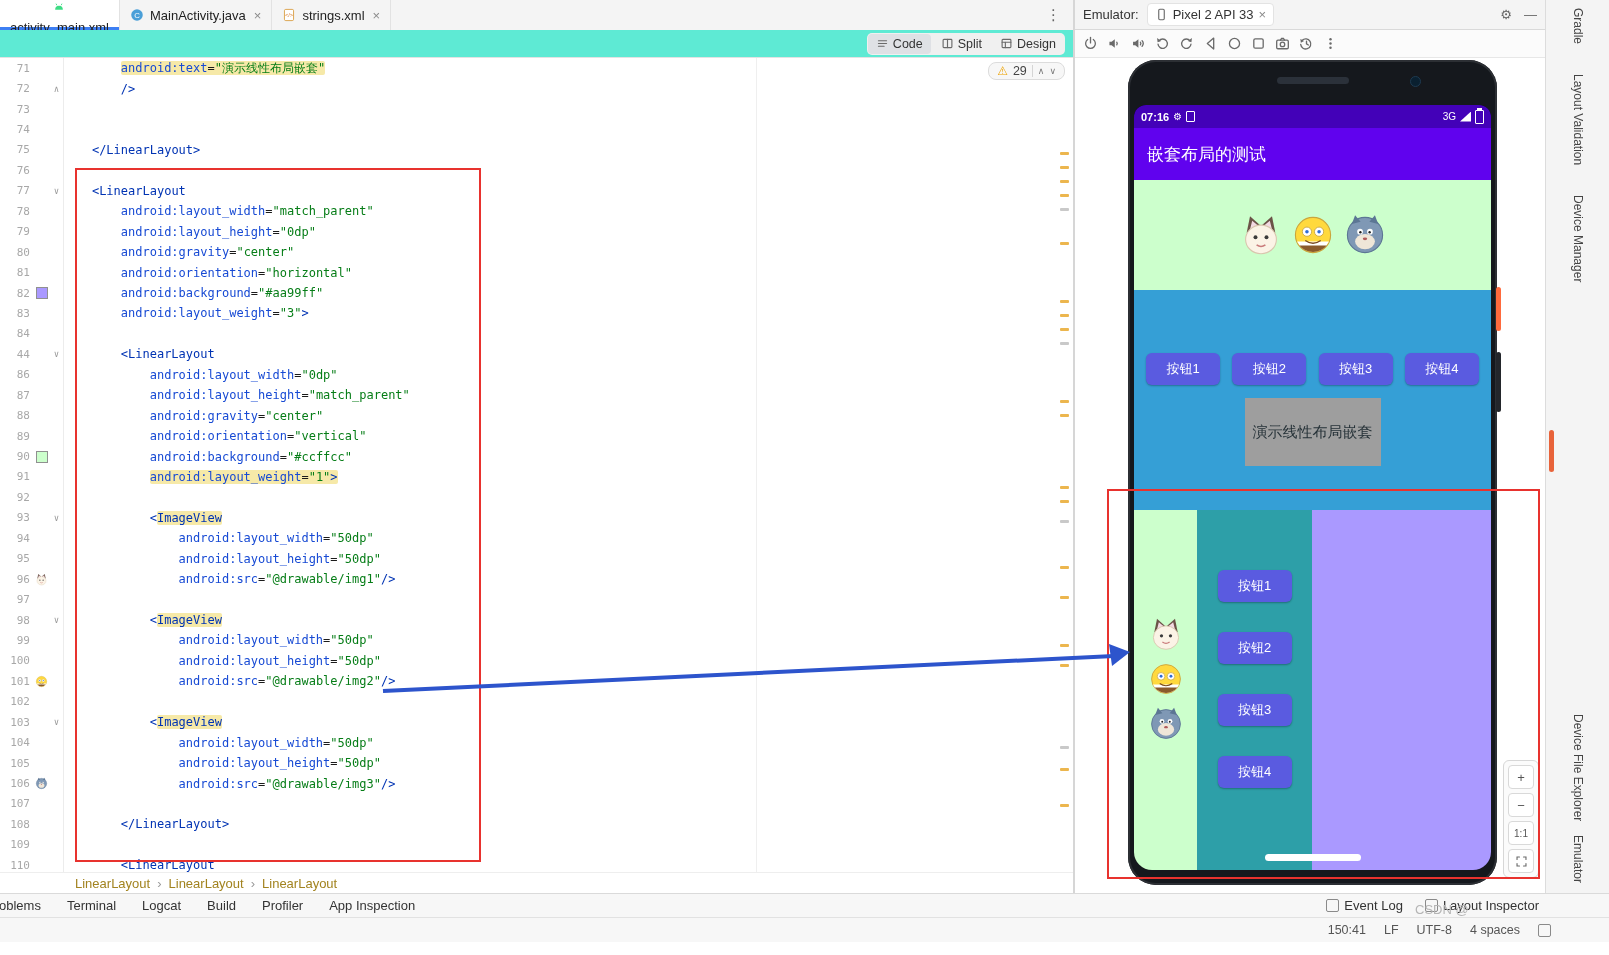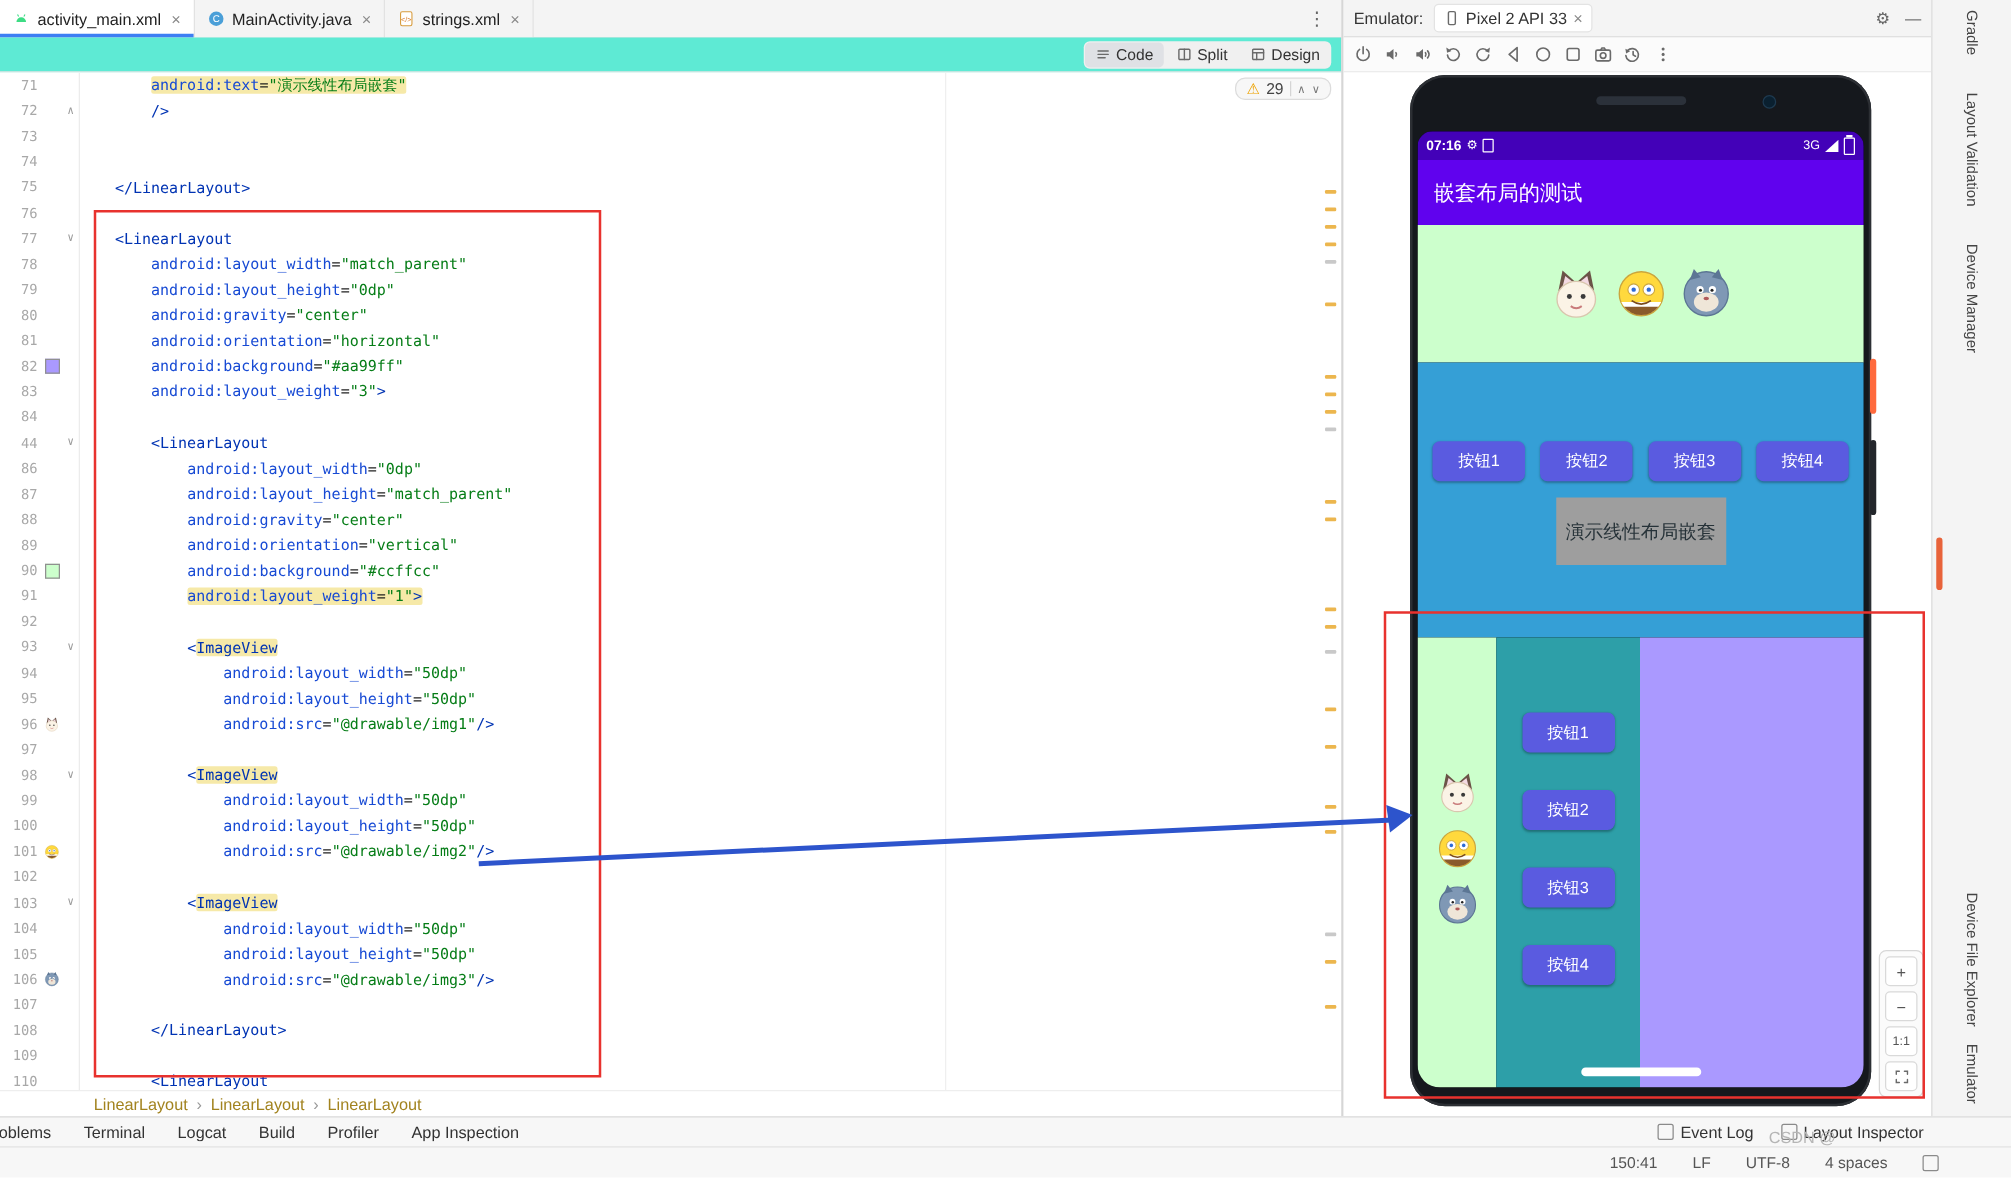--- a/index.html
+++ b/index.html
@@ -4,21 +4,21 @@
 <style>
   html,body{margin:0;padding:0;width:1609px;height:955px;overflow:hidden;background:#fff;
     font-family:"Liberation Sans","DejaVu Sans",sans-serif;}
   .root{position:relative;width:1609px;height:955px;background:#fff;}
   
   .tabbar{position:absolute;left:0;top:0;width:1073px;height:30px;background:#f4f4f4;
     border-bottom:1px solid #d6d6d6;display:flex;align-items:stretch;}
   #tabs{display:flex;}
   .tab{display:flex;align-items:center;gap:6px;padding:0 10px;font-size:13px;color:#222;
     border-right:1px solid #e2e2e2;background:#f4f4f4;}
-  .tab.sel{background:#fff;box-shadow:inset 0 -3px 0 #3d7ff3;}
+  .tab.sel{background:#fff;box-shadow:inset 0 -3px 0 #3d7ff3;flex-direction:column;}
   .tabic svg{width:14px;height:14px;display:block;}
   .tabx{color:#8a8a8a;font-size:13px;margin-left:2px;}
   .tab-kebab{margin-left:auto;align-self:center;color:#666;font-size:15px;padding:0 12px;}
   
   .edtoolbar{position:absolute;left:0;top:30px;width:1073px;height:28px;background:#5eead4;
     border-bottom:1px solid #e3e3e3;display:flex;align-items:center;justify-content:flex-end;padding-right:8px;box-sizing:border-box;}
   #viewmodes{display:flex;gap:2px;background:#f0f0f0;border-radius:5px;padding:1px;}
   .vmode{display:flex;align-items:center;gap:4px;font-size:12.5px;color:#333;padding:3px 8px;border-radius:4px;}
   .vmode.sel{background:#dfe1e5;}
   .vmode svg{width:13px;height:13px;display:block;}
@@ -82,21 +82,21 @@
   .battery:before{content:"";position:absolute;left:1px;top:-3px;right:1px;height:2px;background:#fff;}
   .ph-appbar{height:52px;display:flex;align-items:center;padding-left:13px;color:#fff;font-size:17px;}
   .ph-green{height:110px;display:flex;align-items:center;justify-content:center;gap:8px;}
   .pimg{display:inline-flex;}
   .pimg.s44,.pimg.s44 svg{width:44px;height:44px;}
   .pimg.s36,.pimg.s36 svg{width:36px;height:36px;}
   .ph-blue{height:220px;box-sizing:border-box;padding-top:63px;}
   .ph-btnrow{display:flex;justify-content:space-evenly;}
   .pbtn{width:74px;height:32px;border-radius:6px;color:#fff;font-size:13px;display:flex;align-items:center;
     justify-content:center;box-shadow:0 1px 2px rgba(0,0,0,.3);}
-  .ph-banner{margin:13px auto 0;width:136px;height:54px;display:flex;align-items:center;justify-content:center;
+  .ph-banner{margin:13px auto 0;width:136px;height:68px;display:flex;align-items:center;justify-content:center;
     color:#263238;font-size:15px;}
   .ph-cols{height:360px;display:flex;}
   .col{box-sizing:border-box;}
   .col.g{width:63px;display:flex;flex-direction:column;align-items:center;justify-content:center;gap:9px;padding-bottom:22px;}
   .col.t{width:115px;display:flex;flex-direction:column;align-items:center;justify-content:center;gap:30px;padding-bottom:22px;}
   .col.p{flex:1;}
   .navpill{position:absolute;left:50%;transform:translateX(-50%);bottom:9px;width:96px;height:7px;border-radius:4px;background:#fff;}
   
   .zoombar{position:absolute;right:6px;top:702px;display:flex;flex-direction:column;gap:4px;
     background:#fbfbfb;border:1px solid #d7d7d7;border-radius:6px;padding:4px;}
@@ -113,21 +113,21 @@
   
   .bottombar{position:absolute;left:0;top:893px;width:1609px;height:24px;background:#f7f7f7;border-top:1px solid #dadada;
     display:flex;align-items:center;font-size:13px;color:#333;box-sizing:border-box;}
   #btools-left{display:flex;gap:26px;overflow:hidden;}
   #btools-left>span:first-child{margin-left:-14px;}
   #btools-right{margin-left:auto;display:flex;gap:22px;padding-right:70px;align-items:center;}
   .btool{display:flex;align-items:center;gap:5px;white-space:nowrap;}
   .mini-ic{width:11px;height:11px;border:1.2px solid #8a8a8a;border-radius:2px;display:inline-block;}
   .statusbar{position:absolute;left:0;top:917px;width:1609px;height:25px;background:#f7f7f7;border-top:1px solid #e2e2e2;
     display:flex;align-items:center;font-size:12.5px;color:#555;box-sizing:border-box;}
-  .status-right{margin-left:auto;display:flex;gap:28px;align-items:center;padding-right:58px;}
+  .status-right{margin-left:auto;display:flex;gap:18px;align-items:center;padding-right:58px;}
   .watermark{position:absolute;left:1415px;top:902px;font-size:13px;color:#b5b5b5;z-index:70;}
   
   .redrect{position:absolute;border:2px solid #e8322e;z-index:60;pointer-events:none;}
   .r1{left:75px;top:168px;width:402px;height:690px;}
   .r2{left:1107px;top:489px;width:429px;height:386px;}
   .arrow{position:absolute;left:0;top:0;width:1609px;height:955px;z-index:61;pointer-events:none;}
 </style>
 </head>
 <body>
 

